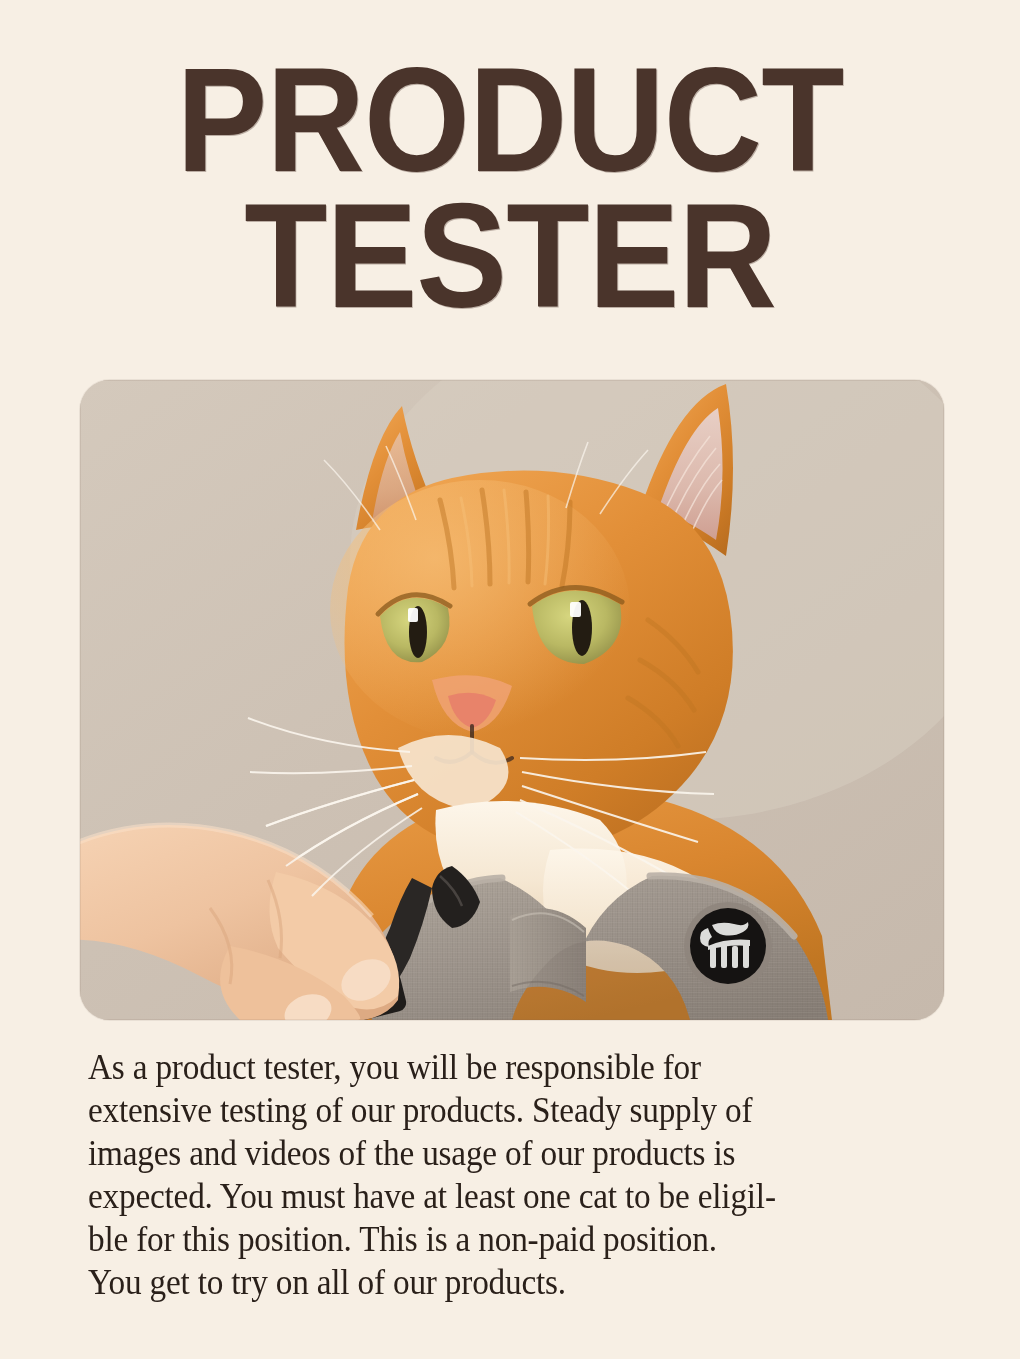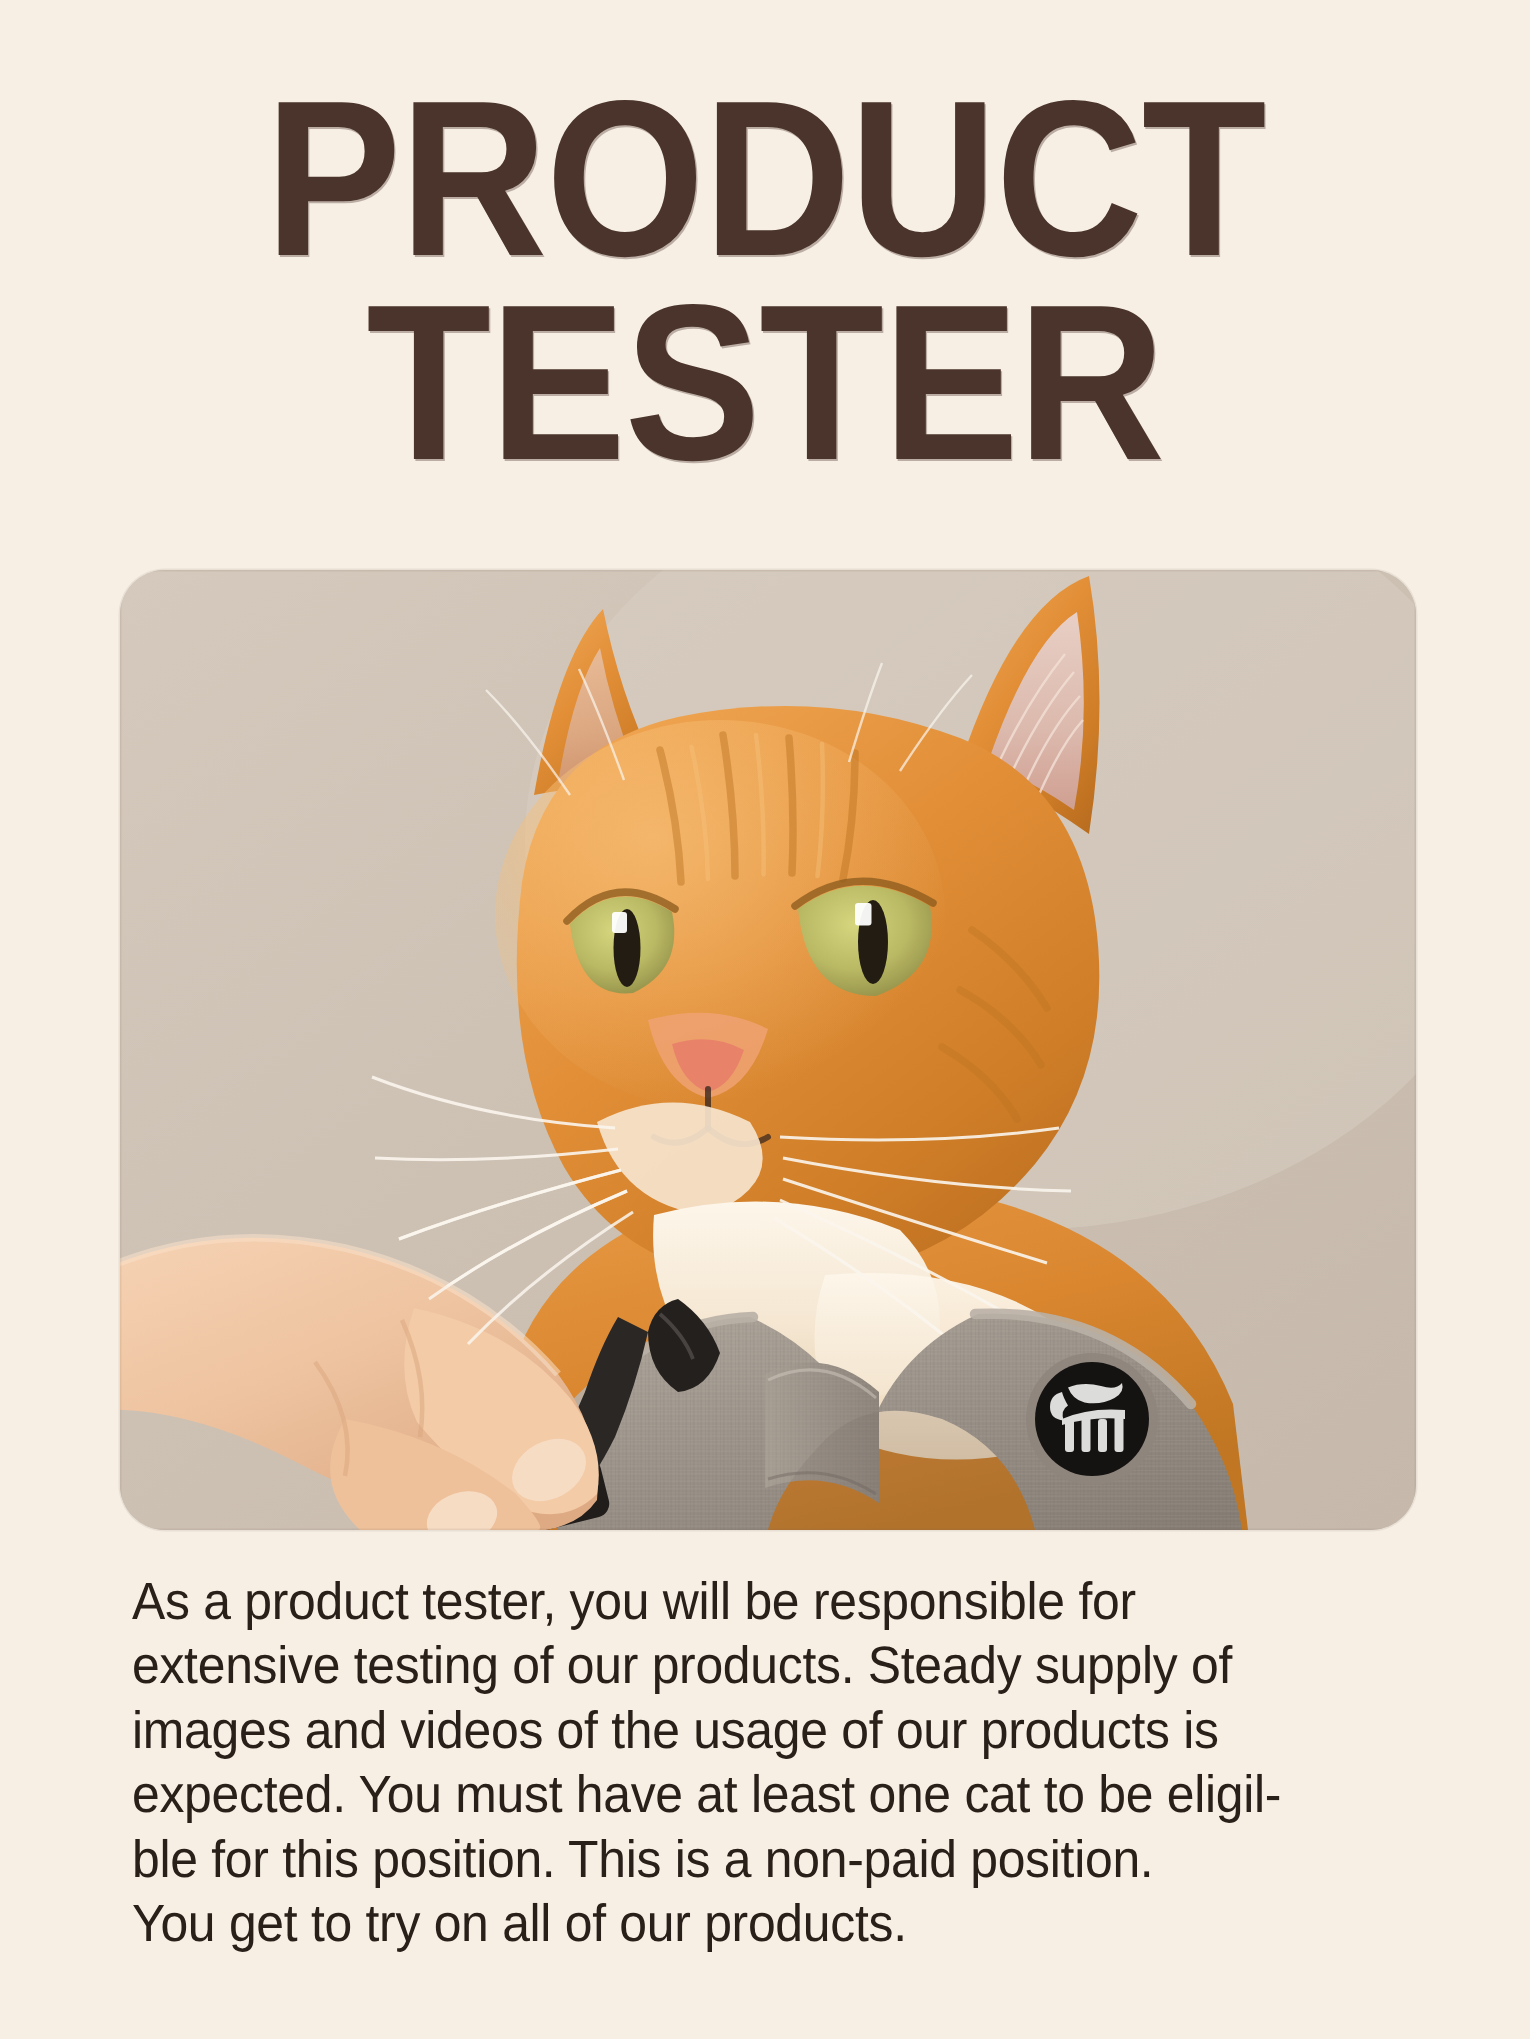--- a/index.html
+++ b/index.html
@@ -61,21 +61,21 @@
     height: 100%;
   }
 
   
   .body-copy {
     position: absolute;
     left: 88px;
     top: 1046px;
     width: 870px;
     color: #2a201a;
-    font-family: Liberation Sans, sans-serif;
+    font-family: Liberation Serif, serif;
     font-weight: 400;
     font-size: 35px;
     line-height: 43px;
     letter-spacing: -0.2px;
   }
   .body-copy .copy-line {
     display: block;
     white-space: nowrap;
     transform: scaleX(0.95);
     transform-origin: left center;

